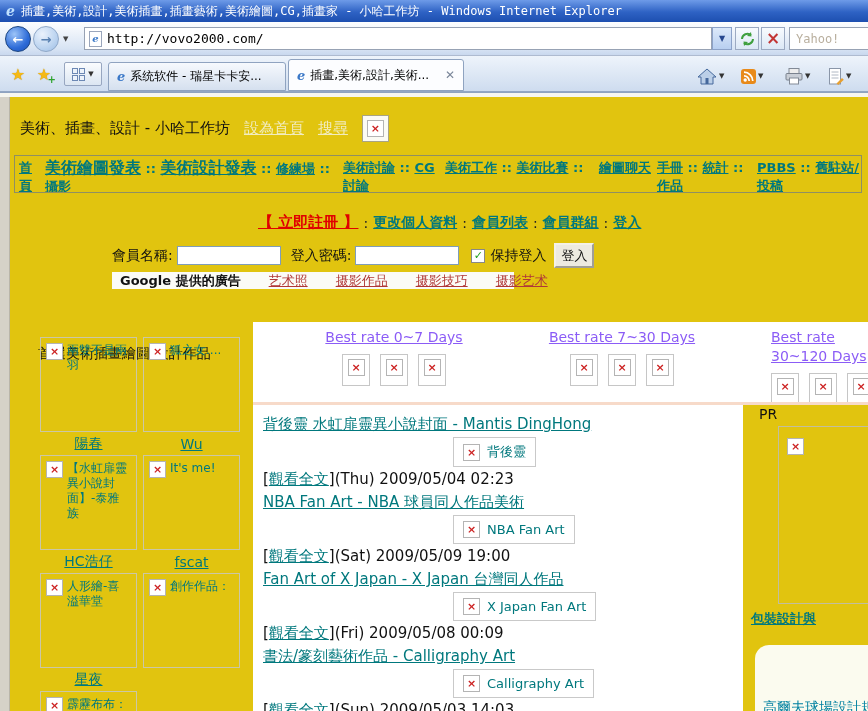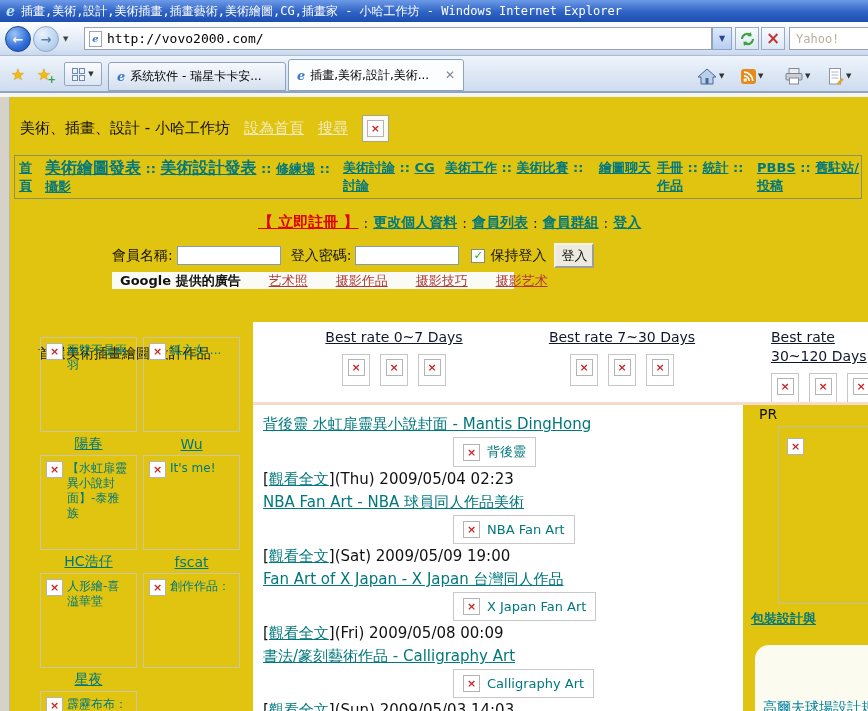--- a/index.html
+++ b/index.html
@@ -70,21 +70,21 @@
   .site-header{position:absolute;left:10px;top:18px;display:flex;align-items:center;gap:14px;}
   .site-title{font-size:15px;color:#111;white-space:nowrap;}
   .hdr-link{color:#F1ECC0;font-size:15px;text-decoration:underline;white-space:nowrap;}
   .hdr-bimg{width:27px;height:27px;background:#FBFBF4;border:1px solid #A8A484;display:flex;align-items:center;justify-content:center;}
 
   .bx{display:inline-flex;width:17px;height:17px;background:#fff;border:1px solid #B4B4B4;color:#CC2222;
     font-size:11px;font-weight:bold;align-items:center;justify-content:center;flex:none;}
   .bx::before{content:"×";}
 
   
-  .mainnav{position:absolute;left:4px;top:58px;width:848px;height:44px;border:1px solid #8F8F62;
+  .mainnav{position:absolute;left:4px;top:58px;width:848px;height:38px;border:1px solid #8F8F62;
     display:flex;gap:6px;padding:3px 4px;overflow:hidden;}
   .nav-cell{font-size:13px;font-weight:bold;line-height:18px;flex:none;}
   .nav-link{color:#00787D;text-decoration:underline;}
   .nav-big{font-size:16px;}
   .nav-sep{color:#00787D;}
 
   
   .register-row{position:absolute;left:248px;top:116px;font-size:14px;display:flex;align-items:center;white-space:nowrap;}
   .reg-hot{color:#E00000;font-weight:bold;font-size:15px;text-decoration:underline;}
   .reg-link{color:#00787D;font-weight:bold;text-decoration:underline;}
@@ -110,21 +110,21 @@
   .feat-cell{height:118px;display:flex;flex-direction:column;}
   .feat-box{height:95px;border:1px solid #CBC7A5;padding:5px;display:flex;gap:4px;align-items:flex-start;overflow:hidden;}
   .feat-cap{font-size:12px;line-height:15px;color:#00787D;}
   .feat-name{height:23px;display:flex;align-items:center;justify-content:center;}
   .feat-name a{color:#00787D;font-size:14px;text-decoration:underline;}
 
   
   .band{position:absolute;left:243px;top:225px;width:615px;height:80px;background:#fff;}
   .rate-col{position:absolute;top:6px;display:flex;flex-direction:column;align-items:center;}
   .rc0{left:56px;width:170px;} .rc1{left:284px;width:170px;} .rc2{left:518px;width:122px;align-items:flex-start;}
-  .rate-title{color:#0f172a;font-size:14px;text-decoration:underline;line-height:19px;}
+  .rate-title{color:#8b5cf6;font-size:14px;text-decoration:underline;line-height:19px;}
   .rate-thumbs{display:flex;gap:10px;margin-top:7px;}
   .rate-thumb{width:28px;height:32px;background:#fff;border:1px solid #C6C6C6;
     display:flex;align-items:flex-start;justify-content:center;padding-top:4px;}
   .pinkline{position:absolute;left:243px;top:305px;width:615px;height:3px;background:#F7DAC9;}
 
   
   .article-list{position:absolute;left:243px;top:308px;width:490px;height:306px;background:#fff;
     padding:6px 10px;overflow:hidden;}
   .art-title{display:block;color:#00787D;font-size:15px;line-height:20px;text-decoration:underline;
     margin-top:3px;white-space:nowrap;}

